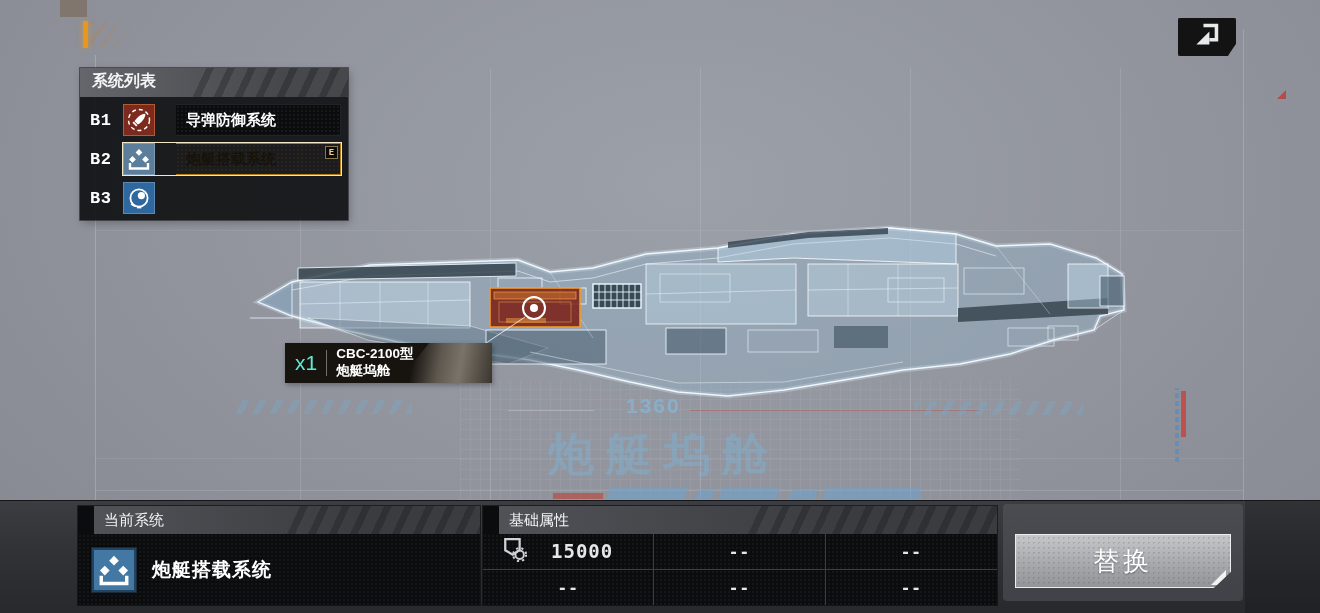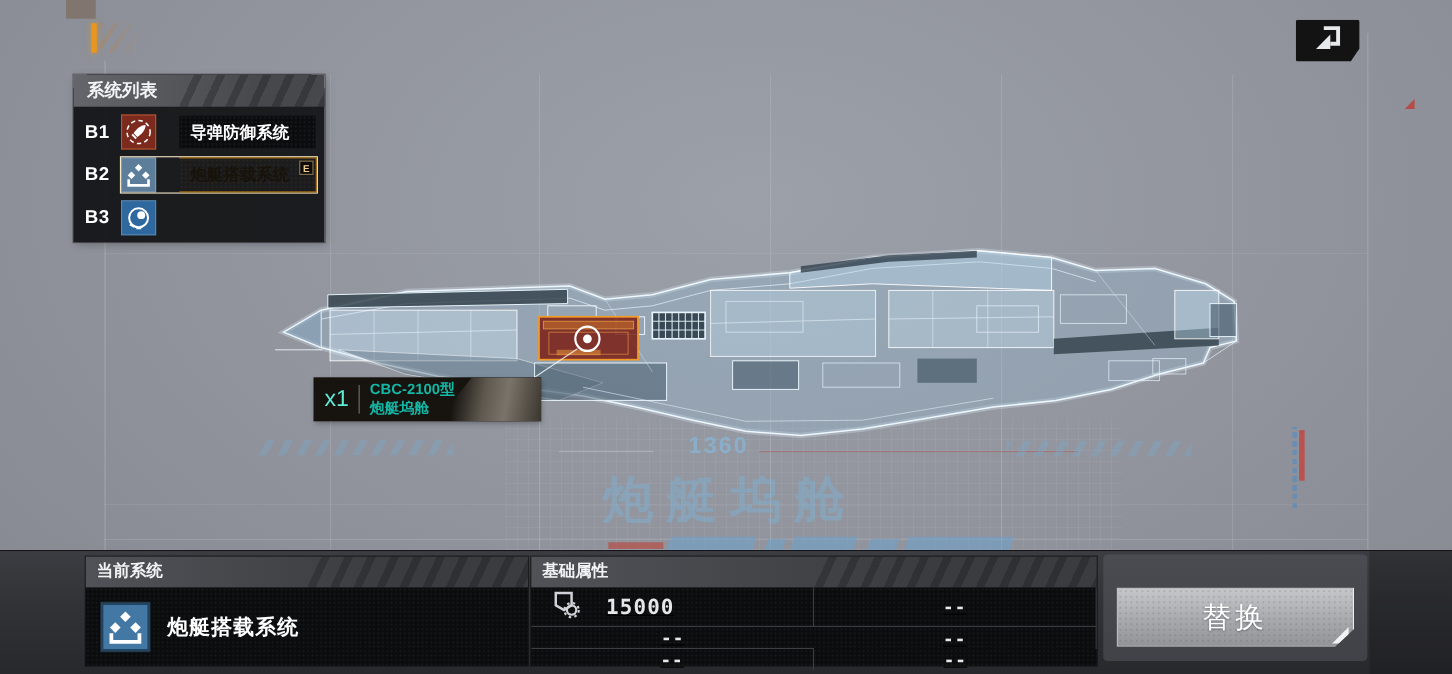--- a/index.html
+++ b/index.html
@@ -21,22 +21,22 @@
   .tl-stripes{position:absolute;left:90px;top:21px;width:40px;height:27px;opacity:.5;
      background:repeating-linear-gradient(-55deg,rgba(200,125,45,.55) 0 4px,transparent 4px 11px);
      -webkit-mask-image:linear-gradient(90deg,#000,transparent);}
 
   
   .exit-btn{position:absolute;left:1178px;top:18px;width:58px;height:38px;background:#131314;
      border-radius:3px;display:flex;align-items:center;justify-content:center;cursor:pointer;
      clip-path:polygon(0 0,100% 0,100% 68%,86% 100%,0 100%);box-shadow:0 0 0 1px rgba(0,0,0,.5);}
 
   
-  .syspanel{position:absolute;left:67px;top:68px;width:228px;height:152px;background:rgba(16,17,20,.92);
-     box-shadow:0 0 0 1px rgba(0,0,0,.45), 2px 3px 8px rgba(0,0,0,.25);}
+  .syspanel{position:absolute;left:80px;top:68px;width:268px;height:152px;background:rgba(16,17,20,.92);
+     box-shadow:0 0 0 1px rgba(0,0,0,.45), 2px 3px 8px rgba(0,0,0,.25);font-family:Liberation Mono, monospace;}
   .syspanel .tick{position:absolute;width:10px;height:10px;border-top:2px solid rgba(255,255,255,.85);}
   .syspanel .tick.l{left:0;top:0;border-left:2px solid rgba(255,255,255,.85);}
   .syspanel .tick.r{right:0;top:0;border-right:2px solid rgba(255,255,255,.85);}
   .sys-head{position:relative;height:29px;line-height:29px;padding-left:12px;color:#f3f4f5;font-size:16px;font-weight:bold;
      background:linear-gradient(90deg,#64666b,#46484c 75%);}
   .sys-head::after{content:"";position:absolute;right:0;top:0;width:58%;height:100%;
      background:repeating-linear-gradient(115deg,transparent 0 12px,rgba(0,0,0,.22) 12px 19px);}
   .sys-rows{padding:6px 7px 0 10px;}
   .sys-row{display:flex;align-items:center;height:34px;margin-bottom:5px;}
   .slot{width:33px;color:#fff;font-weight:bold;font-size:17px;letter-spacing:.5px;}
@@ -77,40 +77,40 @@
 
   
   .tooltip{position:absolute;left:285px;top:343px;width:207px;height:40px;background:#17130f;
      display:flex;align-items:center;padding:0 10px;box-sizing:border-box;z-index:4;
      box-shadow:1px 2px 5px rgba(0,0,0,.3);}
   .tooltip .photo{position:absolute;right:0;top:0;bottom:0;width:46%;opacity:.85;
      background:linear-gradient(100deg,#17130f 0%,#17130f 18%,#6a645a 45%,#8b8479 66%,#403b33 100%);
      clip-path:polygon(0 100%,34% 0,100% 0,100% 100%);}
   .tt-count{color:#5eead4;font-size:21px;font-weight:normal;position:relative;}
   .tt-div{width:1px;height:26px;background:rgba(255,255,255,.4);margin:0 9px;position:relative;}
-  .tt-text{position:relative;color:#14b8a6;font-size:13.5px;font-weight:bold;line-height:1.25;}
+  .tt-text{position:relative;color:#ffffff;font-size:13.5px;font-weight:bold;line-height:1.25;}
 
   
   .bottombar{position:absolute;left:0;top:500px;width:1320px;height:113px;
      background:linear-gradient(180deg,#3c3d42 0%,#313236 45%,#28292d 100%);
      border-top:1px solid rgba(0,0,0,.45);box-sizing:border-box;z-index:5;}
   .bpanel{position:absolute;top:5px;height:99px;background:#0b0c0e;box-shadow:0 0 0 1px rgba(0,0,0,.5);}
-  .panel-head{position:relative;height:28px;line-height:28px;padding-left:10px;color:#f2f3f4;font-size:15px;font-weight:bold;
-     background:linear-gradient(90deg,#505257,#3a3c40 70%);}
+  .panel-head{position:relative;height:28px;line-height:28px;padding-left:10px;color:#f2f3f4;font-size:15px;font-weight:normal;
+     background:linear-gradient(90deg,#505257,#3a3c40 70%);margin-left:16px;}
   .panel-head::after{content:"";position:absolute;right:0;top:0;width:50%;height:100%;
      background:repeating-linear-gradient(115deg,transparent 0 12px,rgba(0,0,0,.2) 12px 19px);}
   .panel-body{position:absolute;left:0;right:0;top:28px;bottom:0;
      background-image:radial-gradient(rgba(255,255,255,.045) 1px,transparent 1px);background-size:4px 4px;}
   .cur-panel{left:78px;width:402px;}
   .cur-body{display:flex;align-items:center;padding-left:14px;}
   .big-icon{width:44px;height:44px;background:#4478a4;display:flex;align-items:center;justify-content:center;
      box-shadow:inset 0 0 0 2px rgba(10,25,40,.55),0 0 0 1px #1d2b38;}
   .cur-name{margin-left:16px;color:#fff;font-size:19px;font-weight:bold;letter-spacing:1px;}
   .attr-panel{left:483px;width:514px;}
-  .attr-grid{display:grid;grid-template-columns:1fr 1fr;grid-template-rows:1fr 1fr;height:100%;text-decoration:underline;}
+  .attr-grid{display:grid;grid-template-columns:1fr 1fr 1fr;grid-template-rows:1fr 1fr;height:100%;}
   .attr-cell{display:flex;align-items:center;justify-content:center;color:#e6e7e9;
      font-family:"DejaVu Sans Mono",monospace;font-weight:bold;font-size:16px;letter-spacing:1px;
      border-right:1px solid #3c3e42;border-bottom:1px solid #3c3e42;box-sizing:border-box;}
   .attr-cell:nth-child(3n){border-right:none;}
   .attr-cell:nth-child(n+4){border-bottom:none;}
   .attr-cell.first{justify-content:flex-start;padding-left:16px;font-size:19px;}
   .attr-cell.first .val{margin-left:22px;}
   .replace-panel{position:absolute;left:1003px;top:3px;width:240px;height:97px;
      background:linear-gradient(180deg,#4b4c51,#414247);border-radius:4px;}
   .dark-right{position:absolute;left:1245px;top:0;width:75px;height:113px;background:rgba(0,0,0,.18);}

